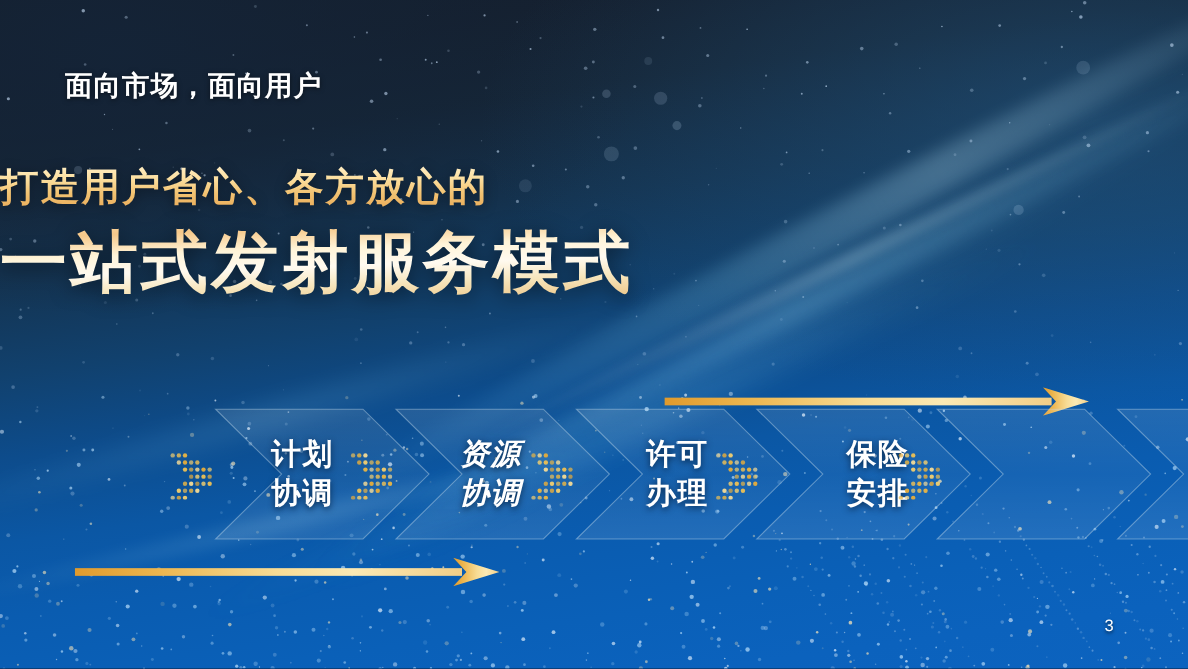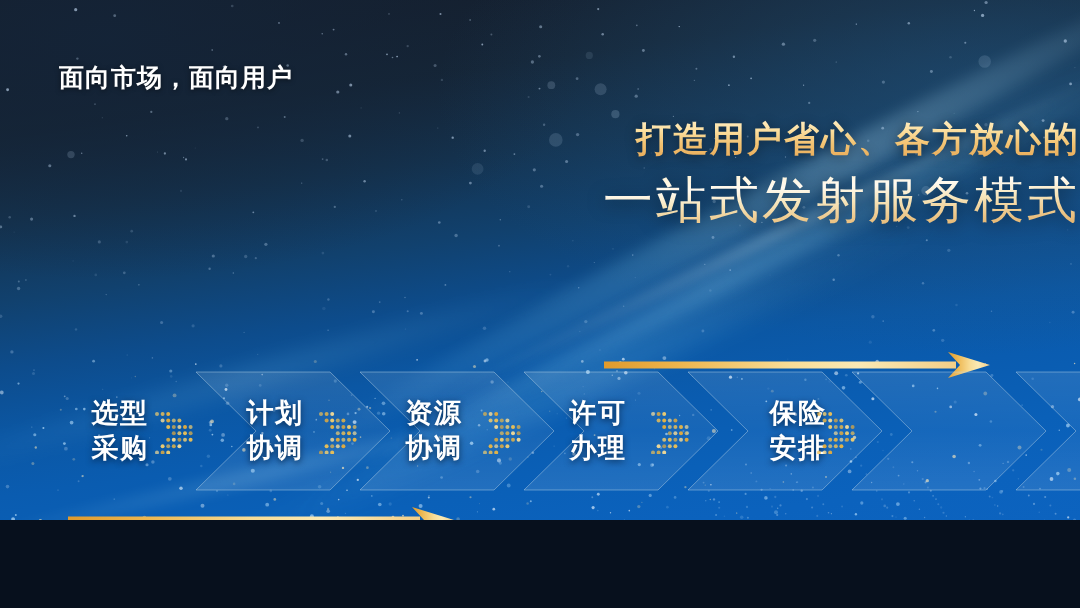--- a/index.html
+++ b/index.html
@@ -1,21 +1,21 @@
 <!DOCTYPE html>
 <html><head>
 <meta charset="utf-8">
 <title>一站式发射服务模式</title>
 <style>
   * { margin:0; padding:0; box-sizing:border-box; }
   html,body { width:1080px; height:608px; overflow:hidden; background:#07101d; }
   body { font-family:"Liberation Sans","DejaVu Sans",sans-serif; }
 
   .slide {
-    position:relative; width:1080px; height:520px; overflow:hidden;
+    position:relative; width:1080px; height:608px; overflow:hidden;
     background:
       radial-gradient(ellipse 900px 420px at 92% 18%, rgba(36,86,128,0.55) 0%, rgba(20,45,72,0.0) 62%),
       radial-gradient(ellipse 700px 340px at 10% 8%, rgba(20,36,56,0.9) 0%, rgba(16,28,44,0) 70%),
       linear-gradient(172deg,
         #151e2b 0%,
         #15202f 10%,
         #152536 20%,
         #143350 33%,
         #11416e 45%,
         #0d4c8c 55%,
@@ -61,38 +61,37 @@
 
   
   .kicker {
     position:absolute; left:59px; top:61px;
     font-size:25px; font-weight:bold; color:#ffffff;
     letter-spacing:1px;
     text-shadow:0 1px 5px rgba(0,0,0,.55);
   }
 
   
-  .headline-wrap { position:absolute; left:0; top:118px; width:1080px; text-align:right; }
+  .headline-wrap { position:absolute; left:0; top:150px; width:1080px; text-align:left; }
   .head-sub {
     font-size:35px; font-weight:bold; letter-spacing:2px; line-height:1.2;
     background:linear-gradient(180deg,#ffeec6 0%,#fcdf9f 30%,#f2c271 62%,#e8a957 100%);
     -webkit-background-clip:text; background-clip:text;
     -webkit-text-fill-color:transparent; color:#f3c876;
     filter:drop-shadow(0 2px 6px rgba(0,0,0,.45));
   }
   .head-main {
     margin-top:12px;
-    font-size:50px; font-weight:normal; letter-spacing:3px; line-height:1.12;
+    font-size:61px; font-weight:bold; letter-spacing:3px; line-height:1.12;
     background:linear-gradient(178deg,
         #ffd9a4 0%, #f6c889 12%, #fff4d8 30%, #fffaf0 46%,
         #f7e6bd 62%, #edc98d 80%, #e0ab63 100%);
     -webkit-background-clip:text; background-clip:text;
     -webkit-text-fill-color:transparent; color:#f5d79c;
     filter:drop-shadow(0 3px 9px rgba(0,0,0,.5));
-    padding-left:13px;
   }
 
   
   .arrow { position:absolute; height:26px; }
   .arrow svg { display:block; }
   .arrow-top { left:604px; top:352px; width:386px; }
   .arrow-bottom { left:68px; top:507px; width:386px; }
 
   
   .band { position:absolute; left:0; top:370px; width:1080px; height:122px; }
@@ -1174,24 +1173,20 @@
         <path d="M360 2 L 494 2 L 554 61 L 494 120 L 360 120 L 420 61 Z"></path>
         <path d="M524 2 L 658 2 L 718 61 L 658 120 L 524 120 L 584 61 Z"></path>
         <path d="M688 2 L 822 2 L 882 61 L 822 120 L 688 120 L 748 61 Z"></path>
         <path d="M852 2 L 986 2 L 1046 61 L 986 120 L 852 120 L 912 61 Z"></path>
         <path d="M1016 2 L 1090 2 L 1090 120 L 1016 120 L 1076 61 Z"></path>
       </g>
     </svg>
 
     <div class="steps">
 
-      <div class="step" style="left:60px;width:120px;">
-        <div class="step-label">选型
-采购</div>
-      </div>
       <div class="chev" style="left:150px;">
           <svg width="40" height="46" viewBox="0 0 40 46">
             <circle cx="4.0" cy="6.0" r="2" fill="#f4cf6e" opacity="0.70"></circle>
             <circle cx="9.6" cy="6.0" r="2" fill="#efc154" opacity="0.82"></circle>
             <circle cx="15.2" cy="6.0" r="2" fill="#ecb743" opacity="0.94"></circle>
             <circle cx="9.6" cy="12.4" r="2" fill="#f7dc96" opacity="0.82"></circle>
             <circle cx="15.2" cy="12.4" r="2" fill="#e8ad3a" opacity="0.94"></circle>
             <circle cx="20.8" cy="12.4" r="2" fill="#f4cf6e" opacity="0.70"></circle>
             <circle cx="26.4" cy="12.4" r="2" fill="#efc154" opacity="0.82"></circle>
             <circle cx="15.2" cy="18.9" r="2" fill="#efc154" opacity="0.94"></circle>
@@ -1250,21 +1245,21 @@
             <circle cx="9.6" cy="38.2" r="2" fill="#efc154" opacity="0.94"></circle>
             <circle cx="15.2" cy="38.2" r="2" fill="#ecb743" opacity="0.70"></circle>
             <circle cx="20.8" cy="38.2" r="2" fill="#f7dc96" opacity="0.82"></circle>
             <circle cx="26.4" cy="38.2" r="2" fill="#e8ad3a" opacity="0.94"></circle>
             <circle cx="4.0" cy="44.6" r="2" fill="#e8ad3a" opacity="0.70"></circle>
             <circle cx="9.6" cy="44.6" r="2" fill="#f4cf6e" opacity="0.82"></circle>
             <circle cx="15.2" cy="44.6" r="2" fill="#efc154" opacity="0.94"></circle>
           </svg>
         </div>
 
-      <div class="step" style="left:374px;width:120px;">
+      <div class="step" style="left:386px;width:120px;font-style:italic;">
         <div class="step-label">资源
 协调</div>
       </div>
       <div class="chev" style="left:478px;">
           <svg width="40" height="46" viewBox="0 0 40 46">
             <circle cx="4.0" cy="6.0" r="2" fill="#ecb743" opacity="0.70"></circle>
             <circle cx="9.6" cy="6.0" r="2" fill="#f7dc96" opacity="0.82"></circle>
             <circle cx="15.2" cy="6.0" r="2" fill="#e8ad3a" opacity="0.94"></circle>
             <circle cx="9.6" cy="12.4" r="2" fill="#f4cf6e" opacity="0.82"></circle>
             <circle cx="15.2" cy="12.4" r="2" fill="#efc154" opacity="0.94"></circle>
@@ -1288,21 +1283,21 @@
             <circle cx="9.6" cy="38.2" r="2" fill="#ecb743" opacity="0.94"></circle>
             <circle cx="15.2" cy="38.2" r="2" fill="#f7dc96" opacity="0.70"></circle>
             <circle cx="20.8" cy="38.2" r="2" fill="#e8ad3a" opacity="0.82"></circle>
             <circle cx="26.4" cy="38.2" r="2" fill="#f4cf6e" opacity="0.94"></circle>
             <circle cx="4.0" cy="44.6" r="2" fill="#f4cf6e" opacity="0.70"></circle>
             <circle cx="9.6" cy="44.6" r="2" fill="#efc154" opacity="0.82"></circle>
             <circle cx="15.2" cy="44.6" r="2" fill="#ecb743" opacity="0.94"></circle>
           </svg>
         </div>
 
-      <div class="step" style="left:538px;width:120px;">
+      <div class="step" style="left:556px;width:120px;">
         <div class="step-label">许可
 办理</div>
       </div>
       <div class="chev" style="left:646px;">
           <svg width="40" height="46" viewBox="0 0 40 46">
             <circle cx="4.0" cy="6.0" r="2" fill="#f7dc96" opacity="0.70"></circle>
             <circle cx="9.6" cy="6.0" r="2" fill="#e8ad3a" opacity="0.82"></circle>
             <circle cx="15.2" cy="6.0" r="2" fill="#f4cf6e" opacity="0.94"></circle>
             <circle cx="9.6" cy="12.4" r="2" fill="#efc154" opacity="0.82"></circle>
             <circle cx="15.2" cy="12.4" r="2" fill="#ecb743" opacity="0.94"></circle>

